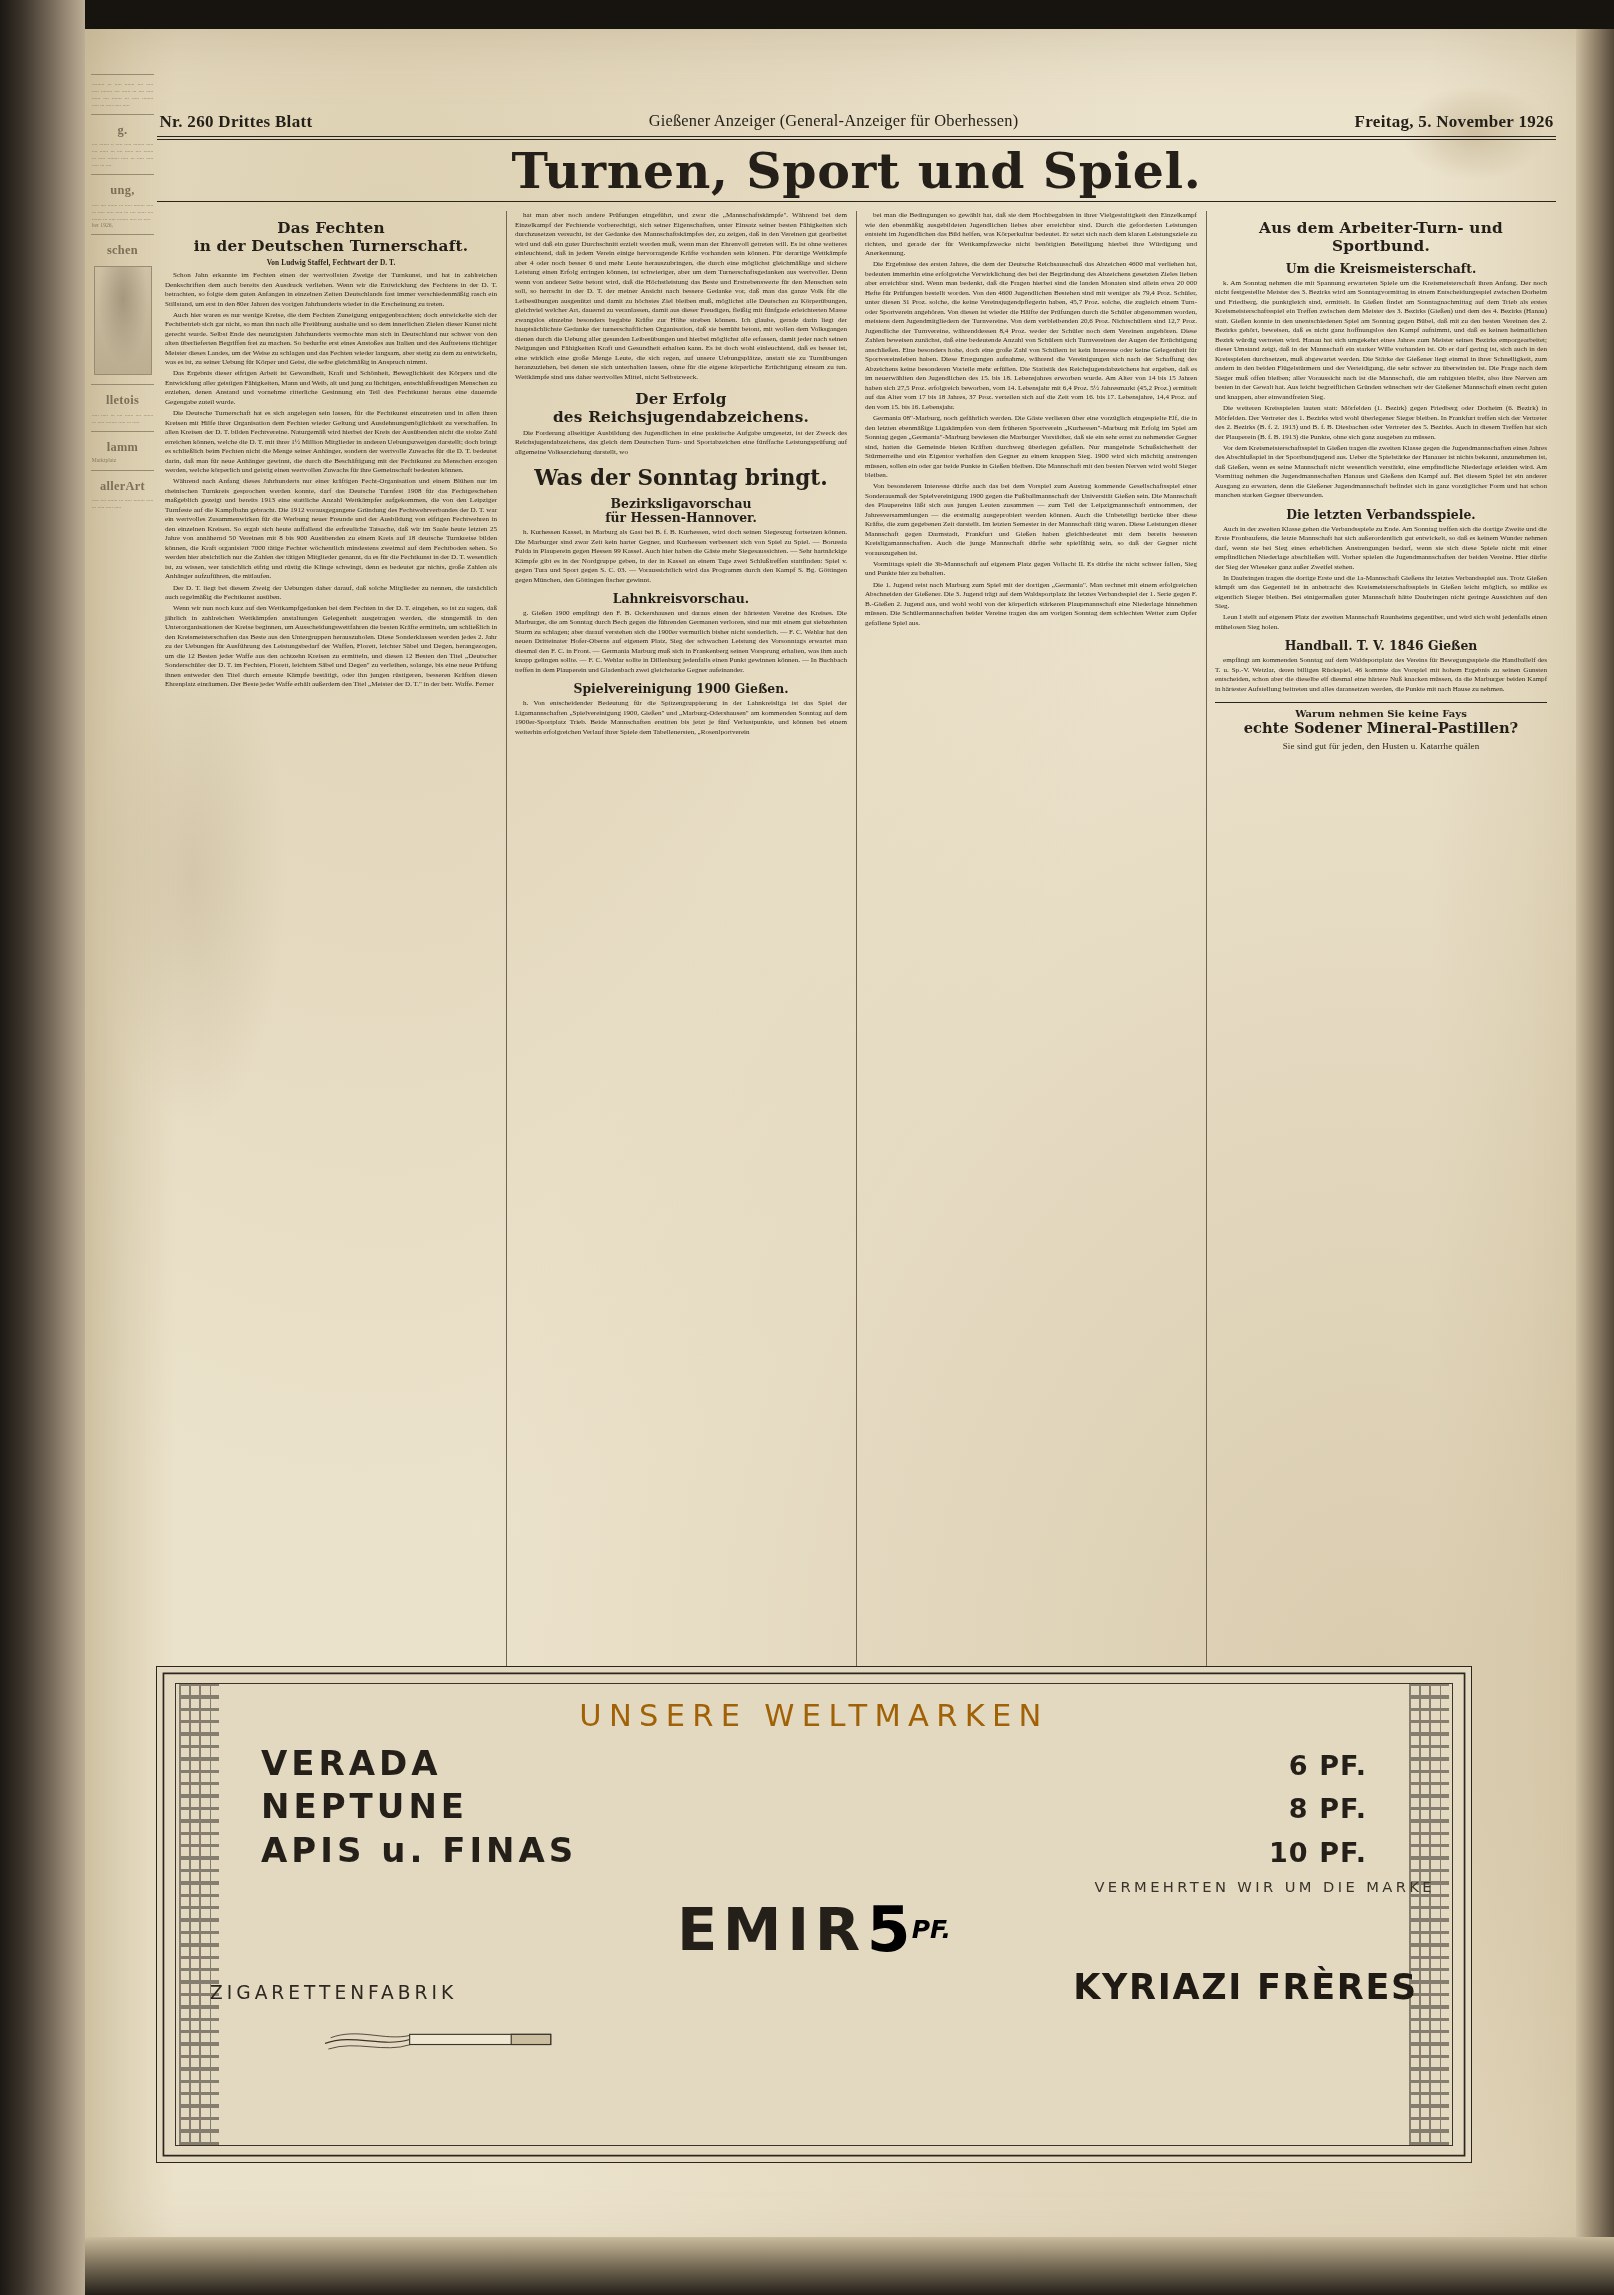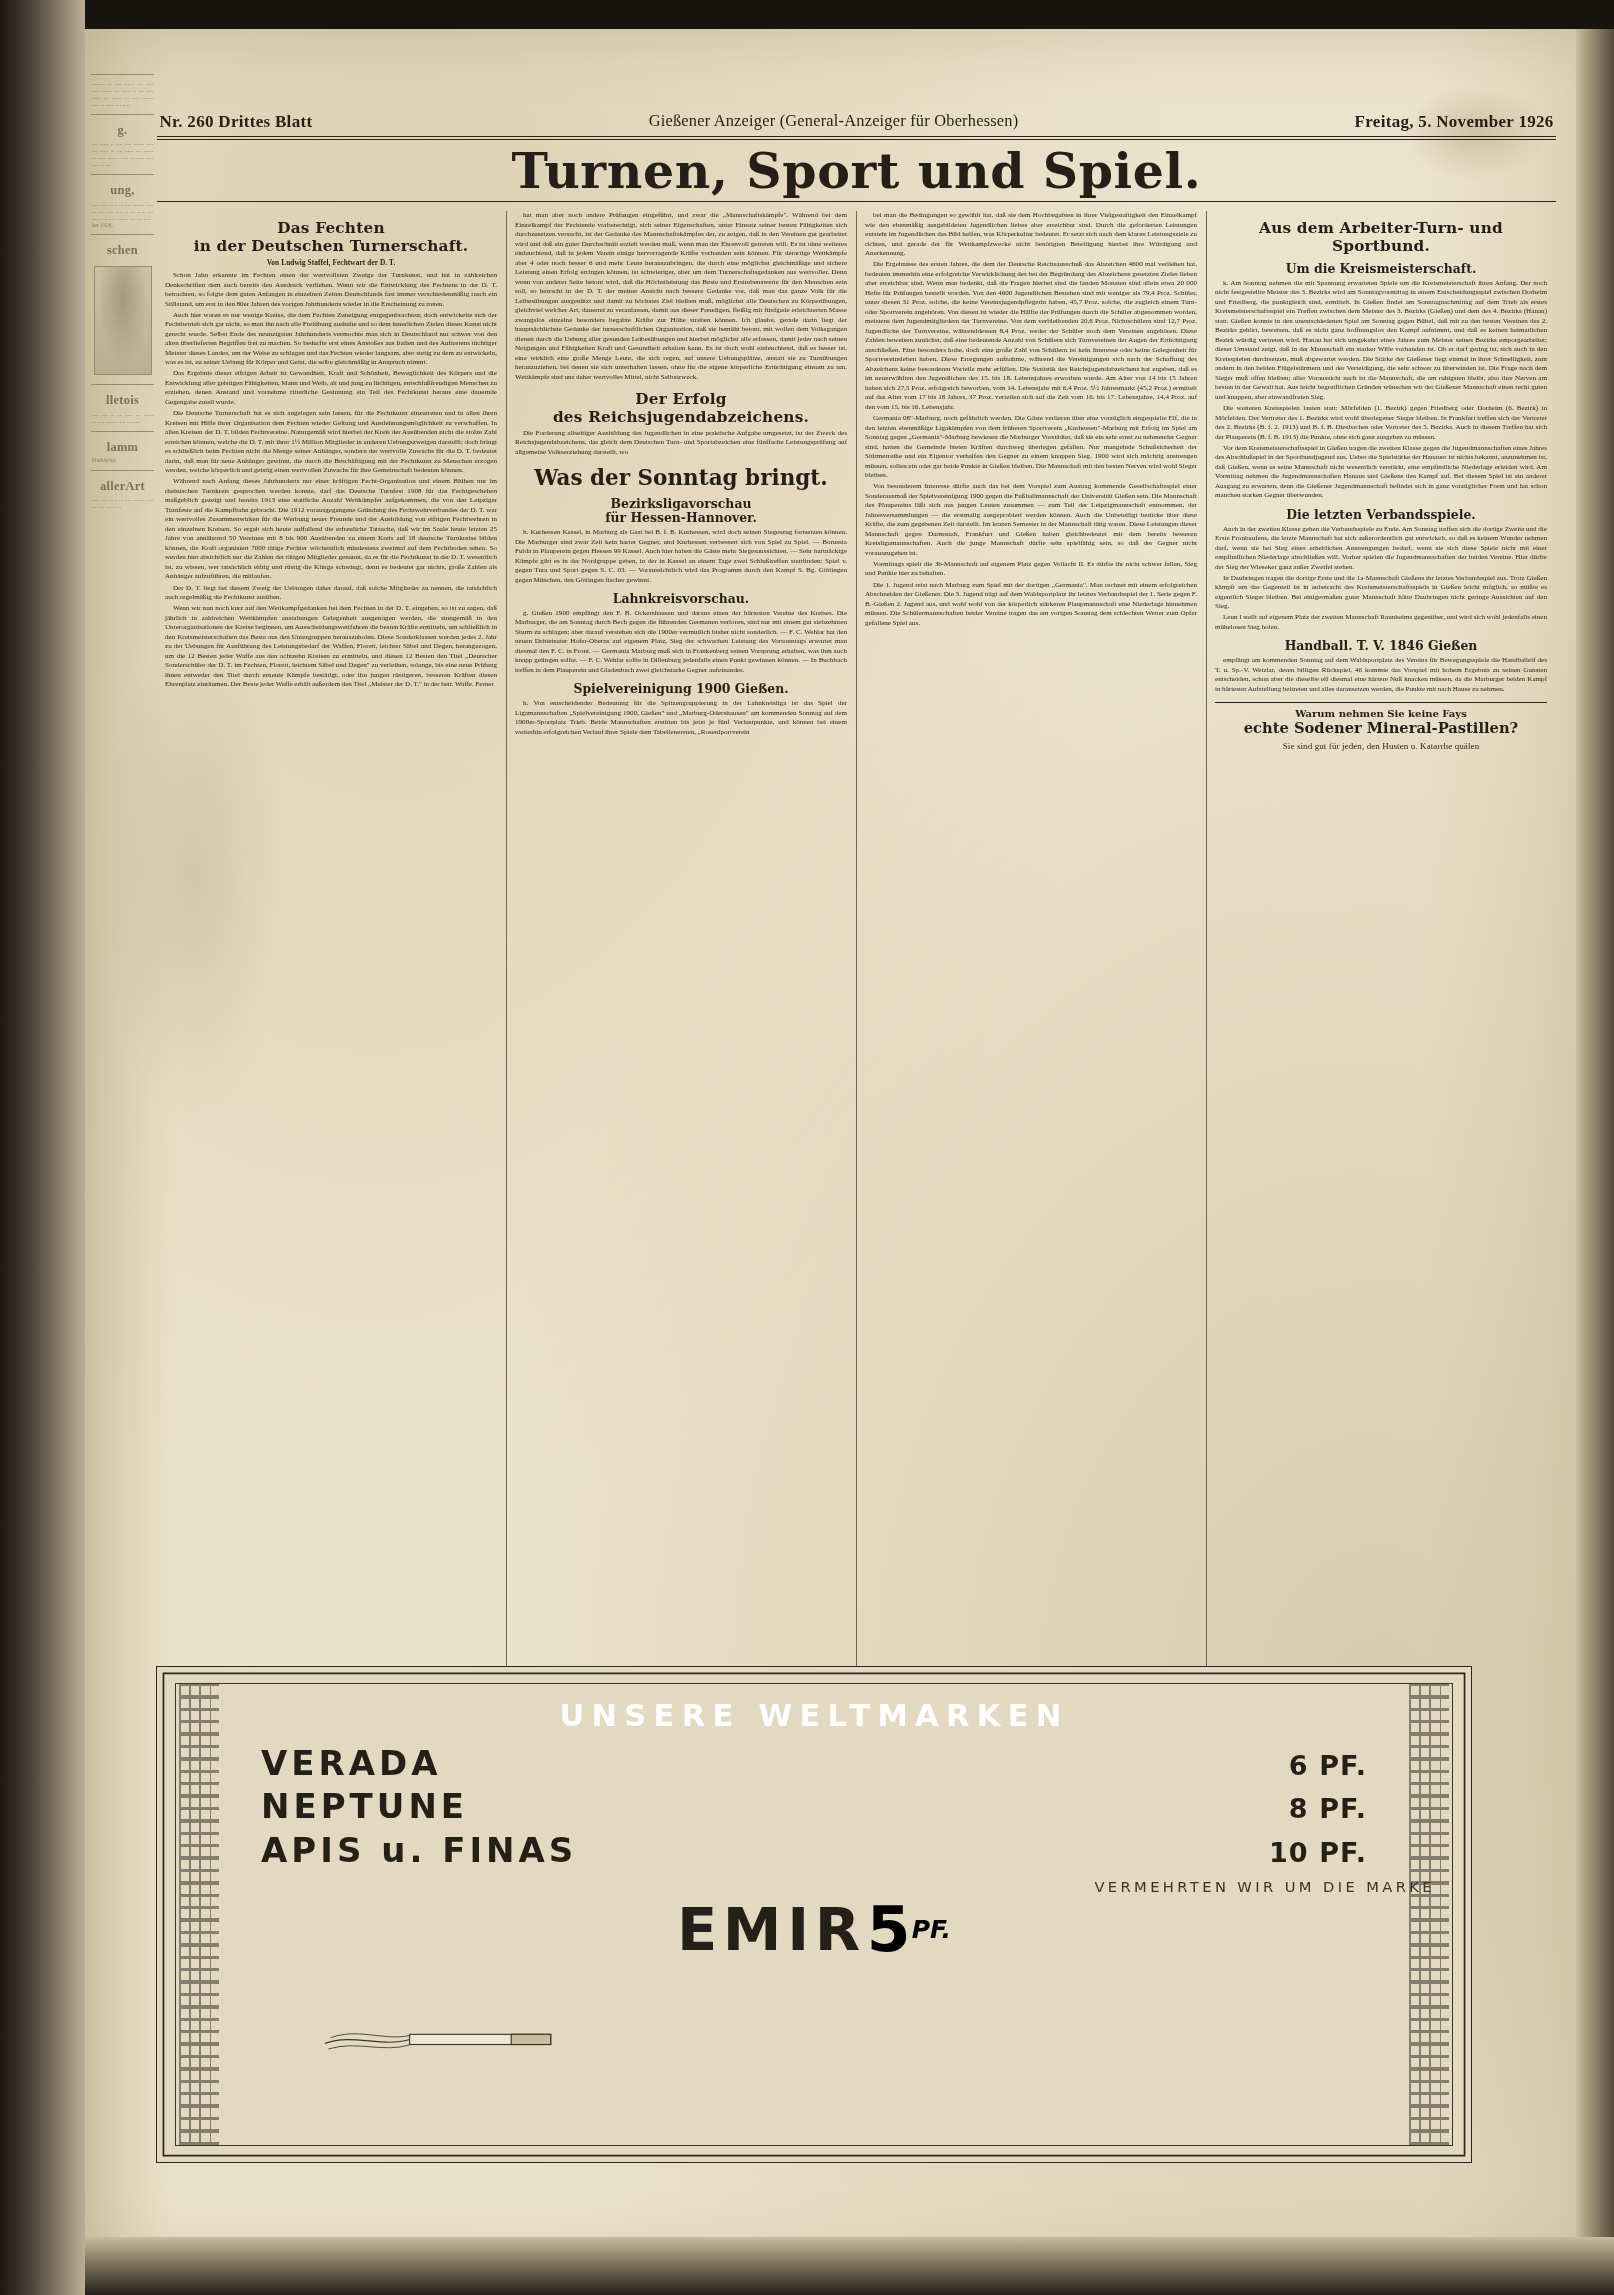--- a/index.html
+++ b/index.html
@@ -269,24 +269,23 @@
       repeating-linear-gradient(90deg, #3a332a 0 1.7px, transparent 1.7px 10.2px);
     opacity: .55;
   }
   .ad-orn.left { left: 22.6px; }
   .ad-orn.right { right: 22.6px; }
 
   .ad-title {
     text-align: center;
     font-size: 30.5px;
     letter-spacing: 7.3px;
-    color: #ffffff;
+    color: #a16207;
     font-family: "DejaVu Sans", sans-serif;
     margin: 3.4px 0 10.2px;
-    font-weight: bold;
   }
   .ad-rows {
     margin: 0 68px;
   }
   .ad-row {
     display: flex;
     align-items: baseline;
     justify-content: space-between;
     margin-bottom: 3.4px;
   }
@@ -511,20 +510,24 @@
         <span class="ad-brand">APIS u. FINAS</span>
         <span class="ad-price">10 PF.</span>
       </div>
     </div>
     <div class="ad-tag">VERMEHRTEN WIR UM DIE MARKE</div>
     <div class="ad-emir-row">
       <span class="ad-emir">EMIR</span>
       <span class="ad-5">5</span>
       <span class="ad-5pf">PF.</span>
     </div>
+    <div class="ad-bottom">
+      <span class="ad-fabrik">ZIGARETTENFABRIK</span>
+      <span class="ad-kyriazi">KYRIAZI FRÈRES</span>
+    </div>
   </div>
   <svg class="cig" viewBox="0 0 420 60">
     <rect x="150" y="20" width="250" height="18" fill="#efe7d2" stroke="#3a332a" stroke-width="2"></rect>
     <rect x="330" y="20" width="70" height="18" fill="#cbbd9f" stroke="#3a332a" stroke-width="2"></rect>
     <path d="M0 36 C50 18 100 44 150 29" stroke="#3a332a" stroke-width="2" fill="none"></path>
     <path d="M6 46 C56 30 104 54 152 38" stroke="#3a332a" stroke-width="1.5" fill="none"></path>
     <path d="M10 26 C58 8 106 32 150 22" stroke="#3a332a" stroke-width="1.5" fill="none"></path>
   </svg>
 </div>
 

